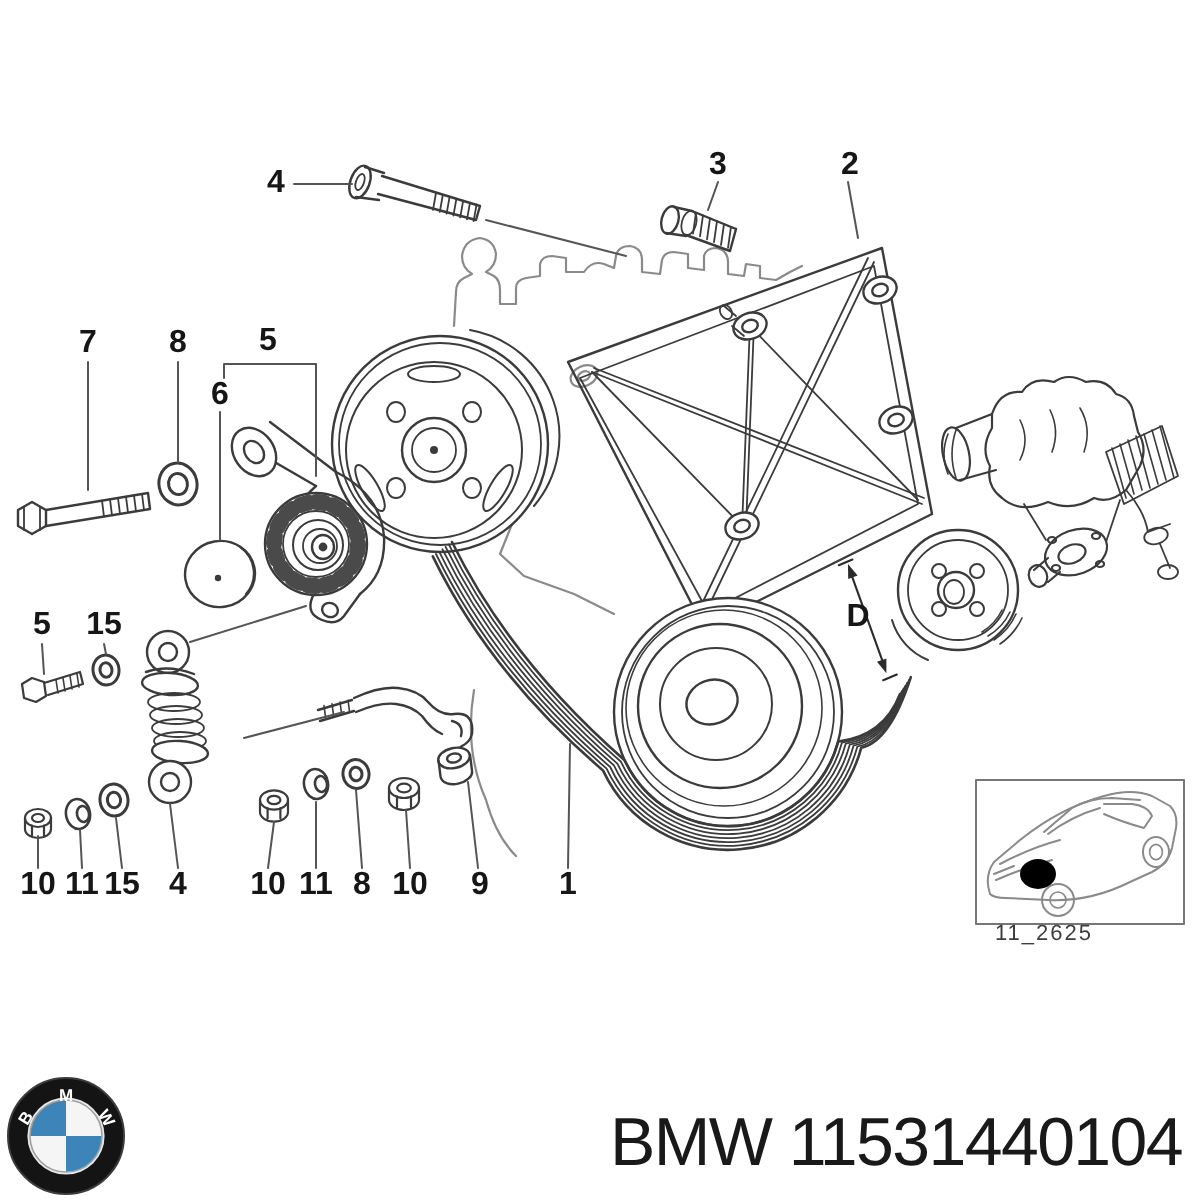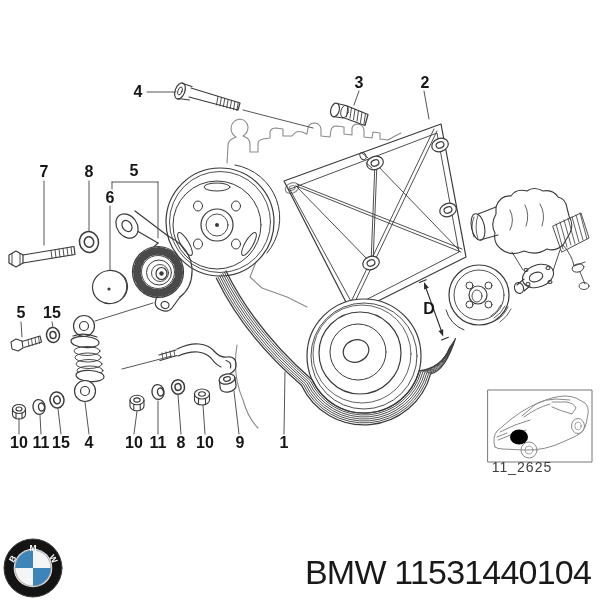--- a/index.html
+++ b/index.html
@@ -1,21 +1,21 @@
 <!DOCTYPE html>
 <html><head>
 <meta charset="utf-8">
 <style>
   html,body{margin:0;padding:0;background:#ffffff;}
   .stage{position:relative;width:600px;height:600px;background:#ffffff;overflow:hidden;
          font-family:"Liberation Sans",sans-serif;}
   .art{position:absolute;left:0;top:0;}
   .callout{position:absolute;transform:translate(-50%,-50%);font-weight:bold;
            font-size:16px;color:#161616;white-space:nowrap;}
-  .thumb-code{position:absolute;transform:translate(-50%,-50%);font-size:14px;
+  .thumb-code{position:absolute;transform:translate(-50%,-50%);font-size:11px;
               color:#3d3d3d;letter-spacing:1px;white-space:nowrap;}
   .footer-text{position:absolute;transform:translate(-50%,-50%);font-size:34px;
                letter-spacing:-0.8px;color:#191919;white-space:nowrap;}
 </style>
 </head>
 <body>
 
 <div class="stage">
 
 <svg class="art" width="600" height="600" viewBox="0 0 600 600" fill="none" stroke-linecap="round" stroke-linejoin="round">

